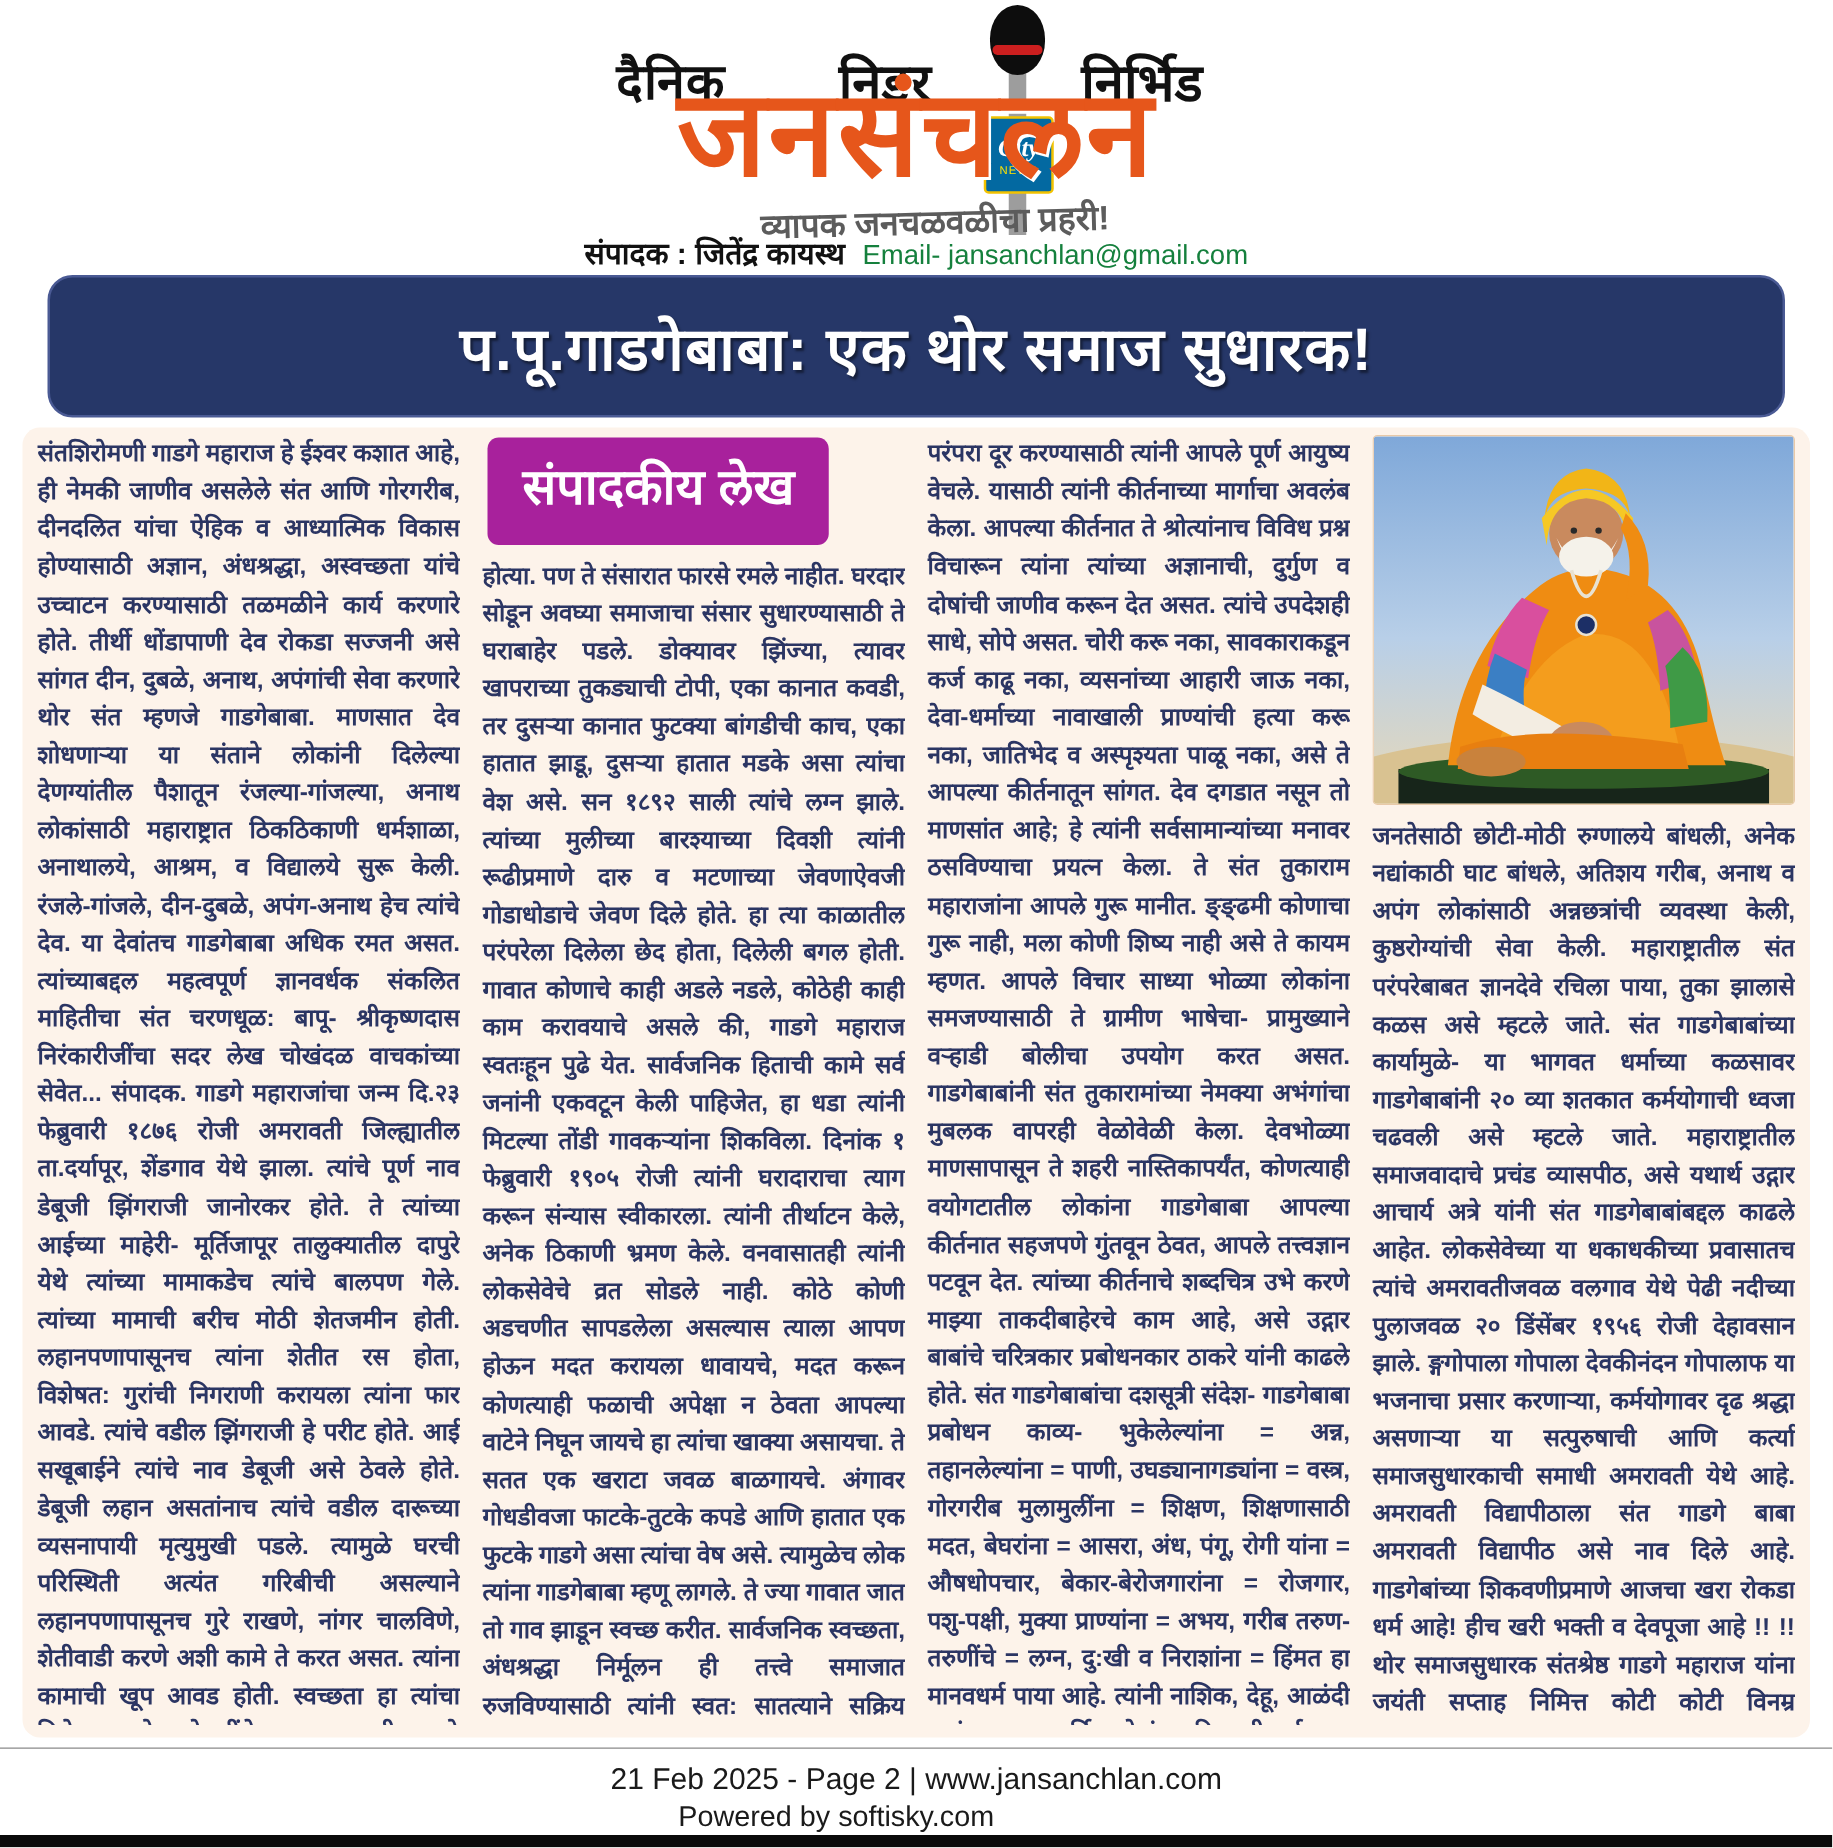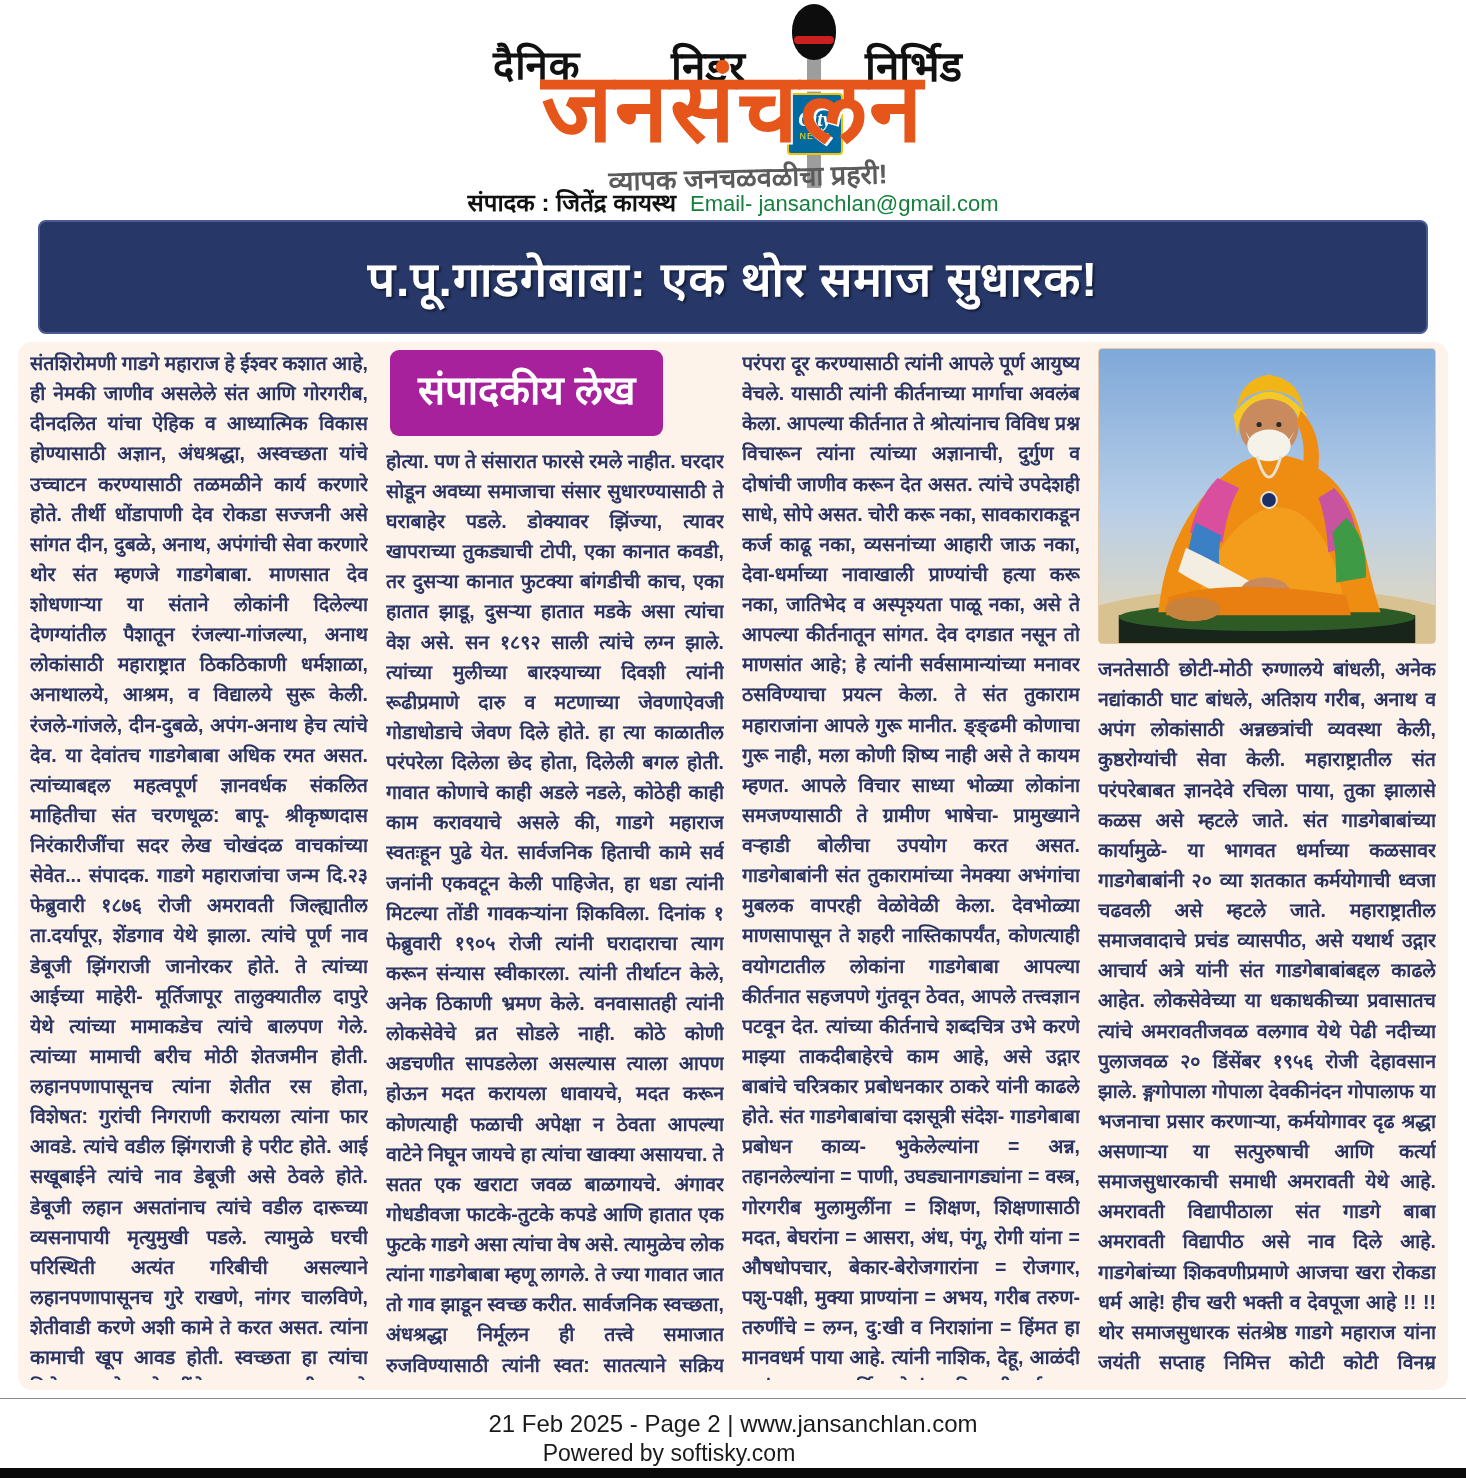--- a/index.html
+++ b/index.html
@@ -88,21 +88,21 @@
     display: flex; align-items: baseline; gap: 14px;
   }
   .editor-name { font-size: 24px; font-weight: 800; color: #111111; }
   .editor-email { font-size: 22px; font-weight: 400; color: #15803d; }
 
   
   .banner {
     position: absolute; left: 38px; top: 220px; width: 1390px; height: 114px;
     background: #263768;
     border: 2px solid #4a5a94;
-    border-radius: 8px;
+    border-radius: 20px;
     display: flex; align-items: center; justify-content: center;
   }
   .banner .headline {
     color: #ffffff; font-size: 48px; font-weight: 800;
     letter-spacing: 1px; text-shadow: 2px 2px 2px rgba(0,0,0,0.45);
     white-space: nowrap;
   }
 
   
   .content {

